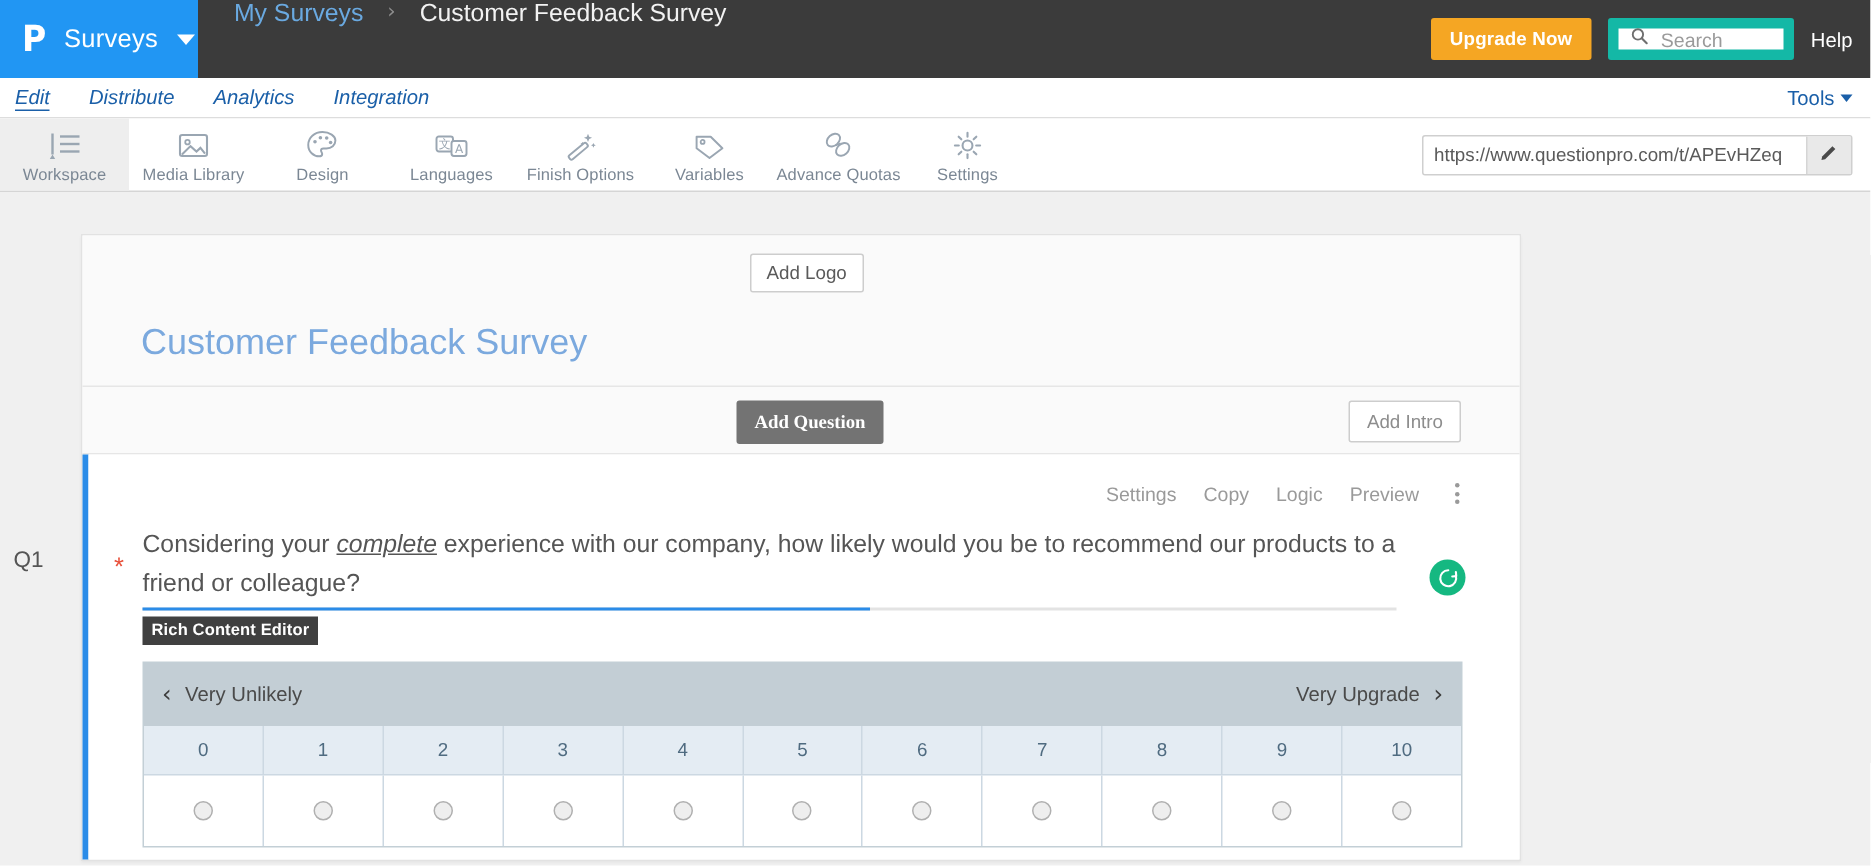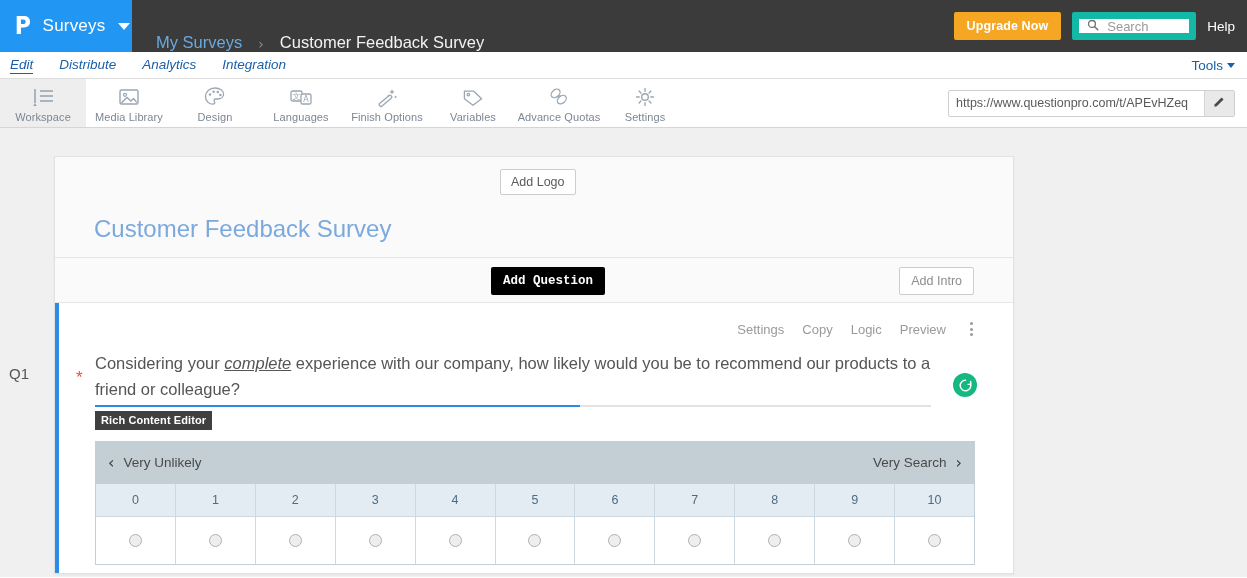--- a/index.html
+++ b/index.html
@@ -45,21 +45,21 @@
   }
   .brand-caret {
     width: 0; height: 0;
     border-left: 6px solid transparent;
     border-right: 6px solid transparent;
     border-top: 7px solid #ffffff;
     margin-left: 2px;
   }
   .breadcrumb {
     display: flex;
-    align-items: flex-end;
+    align-items: flex-start;
     gap: 16px;
     padding-left: 24px;
     flex: 1 1 auto;
   }
   .bc-parent {
     color: #6aa9e0;
     font-size: 16.5px;
   }
   .bc-sep {
     color: #8e8e8e;
@@ -262,29 +262,29 @@
   .card-actions {
     background: #fafafa;
     border-bottom: 1px solid #e6e6e6;
     height: 45px;
     position: relative;
   }
   .add-question-btn {
     position: absolute;
     left: 436px;
     top: 9px;
-    background: #000000;
+    background: #737373;
     border: none;
     color: #ffffff;
     font-size: 12.5px;
     font-weight: bold;
     padding: 7px 12px;
     border-radius: 2px;
     cursor: pointer;
-    font-family: Liberation Mono, monospace;
+    font-family: Liberation Serif, serif;
   }
   .add-intro-btn {
     position: absolute;
     right: 39px;
     top: 9px;
     background: #ffffff;
     border: 1px solid #cdcdcd;
     border-radius: 2px;
     font-size: 12.5px;
     color: #8d8d8d;
@@ -663,21 +663,21 @@
           <span class="rce-badge">Rich Content Editor</span>
         </div>
 
         <div class="nps">
           <div class="nps-head">
             <div class="nps-end">
               <span class="nps-arrow">‹</span>
               <span>Very Unlikely</span>
             </div>
             <div class="nps-end">
-              <span>Very Search</span>
+              <span>Very Upgrade</span>
               <span class="nps-arrow">›</span>
             </div>
           </div>
           <div class="nps-nums">
             <div class="nps-num">0</div>
             <div class="nps-num">1</div>
             <div class="nps-num">2</div>
             <div class="nps-num">3</div>
             <div class="nps-num">4</div>
             <div class="nps-num">5</div>

